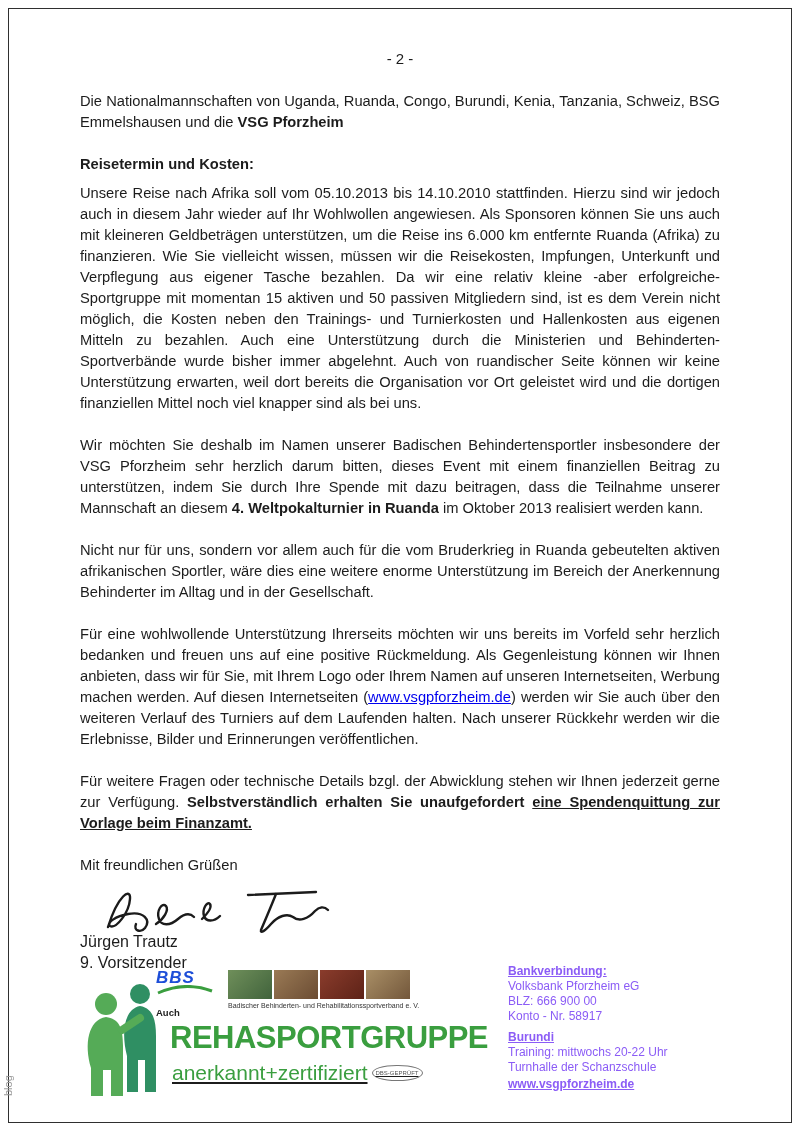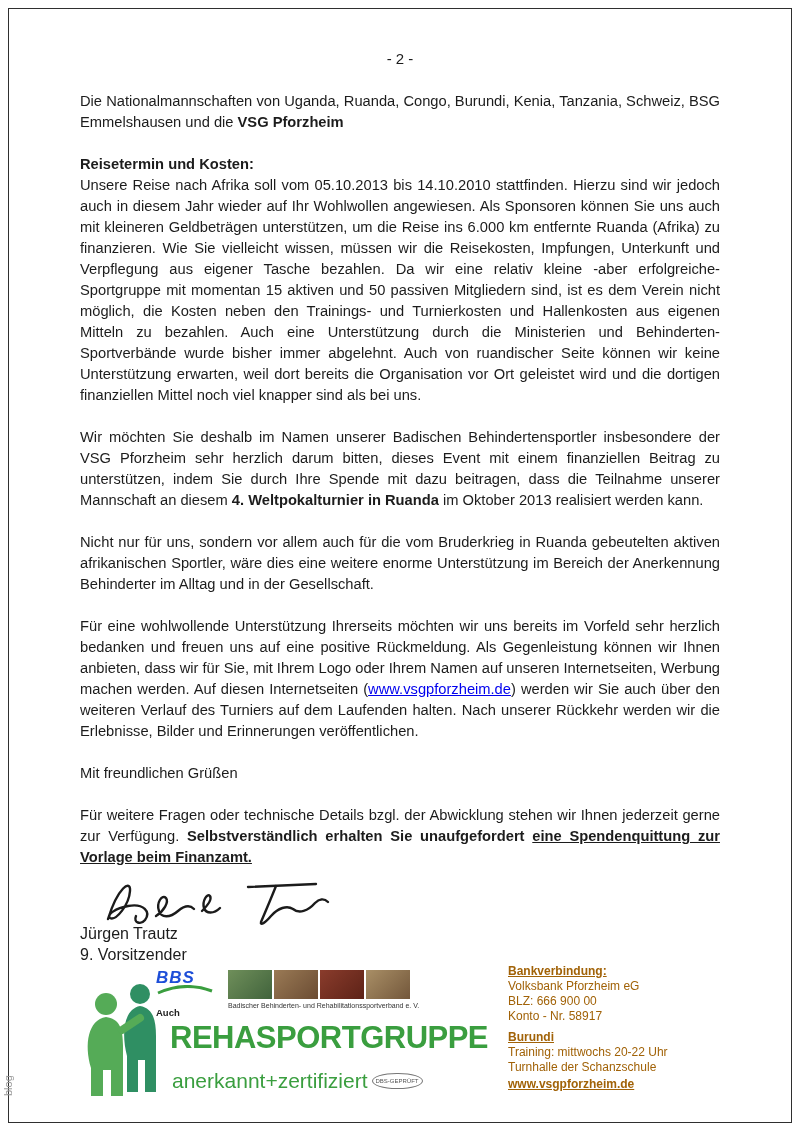--- a/index.html
+++ b/index.html
@@ -3,21 +3,21 @@
 <meta charset="utf-8">
 <style>
   html,body { margin:0; padding:0; background:#ffffff; }
   .page {
     position:relative; width:800px; height:1131px; background:#fff;
     font-family:"Liberation Sans", sans-serif; color:#1c1c1c; overflow:hidden;
   }
   .border-frame { position:absolute; inset:8px; border:1.5px solid #2f2f2f; pointer-events:none; }
   .content { position:absolute; left:80px; width:640px; top:50px; }
   .page-number { text-align:center; font-size:15px; margin-bottom:24px; }
-  .para { margin:0 0 21px 0; font-size:14.7px; line-height:21px; text-align:justify; }
+  .para { margin:8px 0 21px 0; font-size:14.7px; line-height:21px; text-align:justify; }
   .para.heading { margin-bottom:0; }
   .b { font-weight:bold; }
   .u { text-decoration:underline; }
   a.link { color:var(--link-blue,#0000ee); text-decoration:underline; cursor:pointer; }
   .sig-block { margin-top:-6px; }
   .sig-svg { display:block; margin:-14px 0 -8px 18px; }
   .sig-name, .sig-title { font-size:16px; line-height:21px; }
   
   .footer { position:absolute; left:0; right:0; top:960px; height:150px; }
   .logo-block { position:absolute; left:78px; top:8px; width:400px; height:140px; }
@@ -27,24 +27,24 @@
   .bbs-swoosh { display:block; margin-top:-3px; }
   .baden { font-size:9.5px; color:#222; font-weight:bold; margin-top:12px; }
   .strip { position:absolute; left:150px; top:2px; display:flex; gap:2px; }
   .tile { width:44px; height:29px; }
   .tile1 { background:linear-gradient(135deg,#6f8f5a,#41633c); }
   .tile2 { background:linear-gradient(135deg,#9a7a55,#6b4c33); }
   .tile3 { background:linear-gradient(135deg,#8a3c2c,#5d2217); }
   .tile4 { background:linear-gradient(135deg,#a98f66,#73573b); }
   .strip-caption { position:absolute; left:150px; top:34px; width:210px; font-size:7px; color:#333; }
   .brand { position:absolute; left:92px; top:52px; font-size:31px; font-weight:bold; color:var(--brand-green,#3a9e3f); letter-spacing:-0.5px; white-space:nowrap; }
-  .tagline-row { position:absolute; left:94px; top:101px; display:flex; align-items:center; gap:4px; }
+  .tagline-row { position:absolute; left:94px; top:93px; display:flex; align-items:center; gap:4px;text-decoration:underline; }
   .tagline { font-size:21px; color:var(--brand-green,#3a9e3f); }
   .badge { font-size:6px; color:#555; border:1px solid #777; border-radius:50%; padding:4px 3px; text-align:center; line-height:1.1; }
-  .f-right { position:absolute; left:508px; top:4px; width:220px; font-size:12px; line-height:15px; color:#a16207; }
+  .f-right { position:absolute; left:508px; top:4px; width:220px; font-size:12px; line-height:15px; color:#8b5cf6; }
   .f-title { font-weight:bold; text-decoration:underline; }
   .f-gap { height:6px; }
   .f-site { font-weight:bold; text-decoration:underline; margin-top:2px; }
   .watermark { position:absolute; left:2px; top:1096px; transform:rotate(-90deg); transform-origin:left top; color:#9a9a9a; font-size:11px; }
 </style>
 </head>
 <body>
 
 <div class="page">
   <div class="border-frame"></div>
@@ -52,22 +52,22 @@
   <div class="content">
     <div class="page-number">- 2 -</div>
 
     <div id="letter-body">
         <p class="para"><span>Die Nationalmannschaften von Uganda, Ruanda, Congo, Burundi, Kenia, Tanzania, Schweiz, BSG Emmelshausen und die </span><span class="b">VSG Pforzheim</span></p>
         <p class="para heading"><span class="b">Reisetermin und Kosten:</span></p>
         <p class="para"><span>Unsere Reise nach Afrika soll vom 05.10.2013 bis 14.10.2010 stattfinden. Hierzu sind wir jedoch auch in diesem Jahr wieder auf Ihr Wohlwollen angewiesen. Als Sponsoren können Sie uns auch mit kleineren Geldbeträgen unterstützen, um die Reise ins 6.000 km entfernte Ruanda (Afrika) zu finanzieren. Wie Sie vielleicht wissen, müssen wir die Reisekosten, Impfungen, Unterkunft und Verpflegung aus eigener Tasche bezahlen. Da wir eine relativ kleine -aber erfolgreiche- Sportgruppe mit momentan 15 aktiven und 50 passiven Mitgliedern sind, ist es dem Verein nicht möglich, die Kosten neben den Trainings- und Turnierkosten und Hallenkosten aus eigenen Mitteln zu bezahlen. Auch eine Unterstützung durch die Ministerien und Behinderten-Sportverbände wurde bisher immer abgelehnt. Auch von ruandischer Seite können wir keine Unterstützung erwarten, weil dort bereits die Organisation vor Ort geleistet wird und die dortigen finanziellen Mittel noch viel knapper sind als bei uns.</span></p>
         <p class="para"><span>Wir möchten Sie deshalb im Namen unserer Badischen Behindertensportler insbesondere der VSG Pforzheim sehr herzlich darum bitten, dieses Event mit einem finanziellen Beitrag zu unterstützen, indem Sie durch Ihre Spende mit dazu beitragen, dass die Teilnahme unserer Mannschaft an diesem </span><span class="b">4. Weltpokalturnier in Ruanda</span><span> im Oktober 2013 realisiert werden kann.</span></p>
         <p class="para"><span>Nicht nur für uns, sondern vor allem auch für die vom Bruderkrieg in Ruanda gebeutelten aktiven afrikanischen Sportler, wäre dies eine weitere enorme Unterstützung im Bereich der Anerkennung Behinderter im Alltag und in der Gesellschaft.</span></p>
         <p class="para"><span>Für eine wohlwollende Unterstützung Ihrerseits möchten wir uns bereits im Vorfeld sehr herzlich bedanken und freuen uns auf eine positive Rückmeldung. Als Gegenleistung können wir Ihnen anbieten, dass wir für Sie, mit Ihrem Logo oder Ihrem Namen auf unseren Internetseiten, Werbung machen werden. Auf diesen Internetseiten (</span><a class="link" href="#">www.vsgpforzheim.de</a><span>) werden wir Sie auch über den weiteren Verlauf des Turniers auf dem Laufenden halten. Nach unserer Rückkehr werden wir die Erlebnisse, Bilder und Erinnerungen veröffentlichen.</span></p>
+        <p class="para"><span>Für weitere Fragen oder technische Details bzgl. der Abwicklung stehen wir Ihnen jederzeit gerne zur Verfügung. </span><span class="b">Selbstverständlich erhalten Sie unaufgefordert </span><span class="b u">eine Spendenquittung zur Vorlage beim Finanzamt.</span></p>
         <p class="para"><span>Mit freundlichen Grüßen</span></p>
-        <p class="para"><span>Für weitere Fragen oder technische Details bzgl. der Abwicklung stehen wir Ihnen jederzeit gerne zur Verfügung. </span><span class="b">Selbstverständlich erhalten Sie unaufgefordert </span><span class="b u">eine Spendenquittung zur Vorlage beim Finanzamt.</span></p>
       </div>
 
     <div class="sig-block">
       <svg class="sig-svg" width="250" height="56" viewBox="0 0 250 56">
         <g fill="none" stroke="#1b1b1b" stroke-width="2.4" stroke-linecap="round">
           <path d="M10 44 C20 12 33 4 32 16 C31 30 18 46 12 43 C8 40 18 33 30 31 C46 28 53 37 47 45 C43 50 35 48 38 41"></path>
           <path d="M58 41 C66 36 71 27 68 23 C64 19 58 28 61 36 C63 43 72 43 80 36 C86 31 92 30 96 34"></path>
           <path d="M104 36 C110 30 114 24 112 21 C109 18 104 26 106 33 C108 39 116 39 122 33"></path>
           <path d="M150 12 L218 9"></path>
           <path d="M178 11 C172 26 166 40 163 47 C162 51 167 48 173 41 C180 33 189 30 195 34 C201 39 210 36 217 28 C221 24 226 23 230 27"></path>

